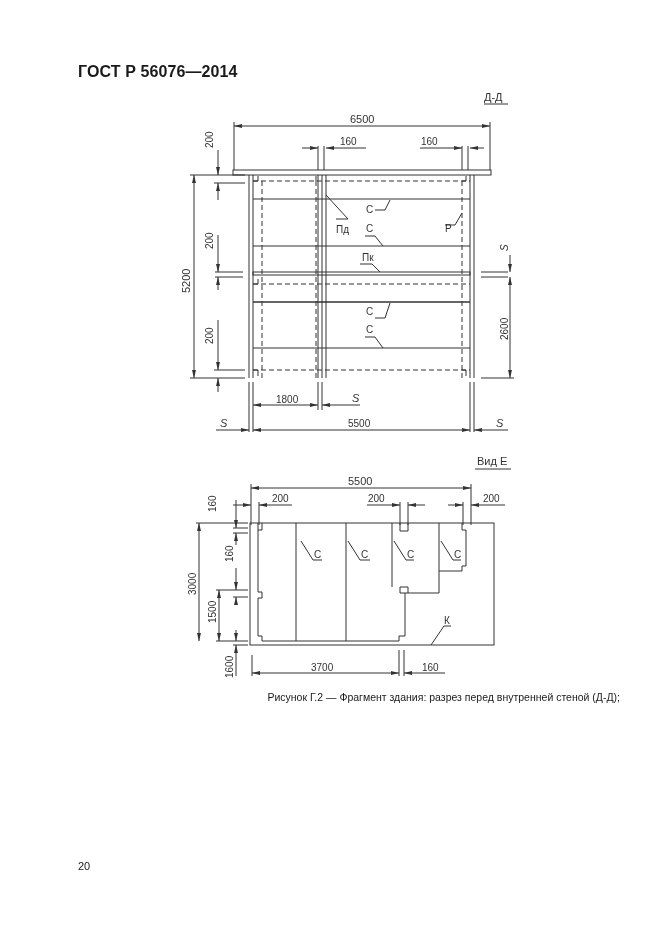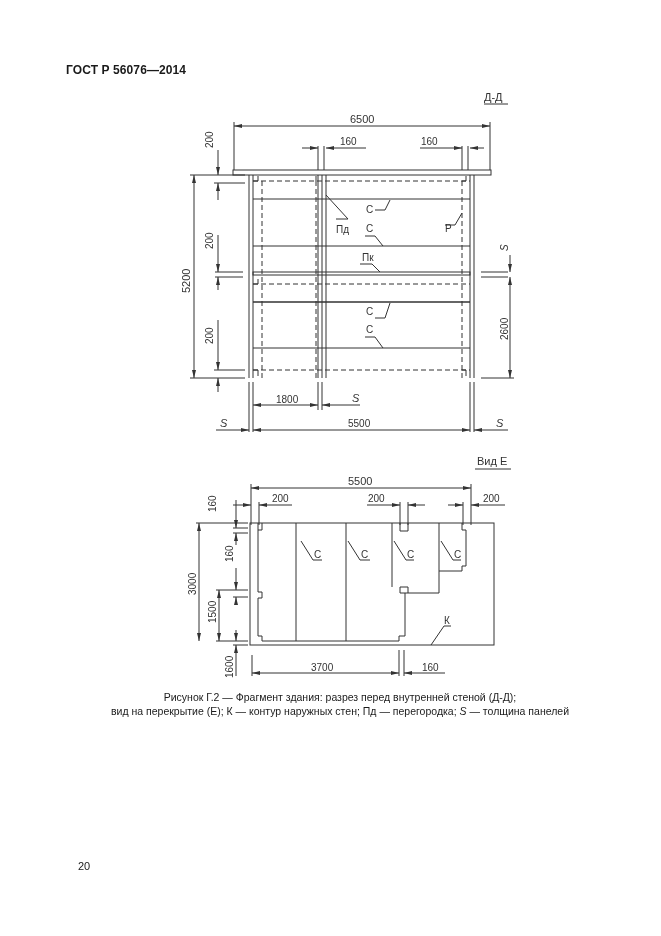--- a/index.html
+++ b/index.html
@@ -1,21 +1,21 @@
 <!DOCTYPE html>
 <html><head>
 <meta charset="utf-8">
 <style>
   html, body { margin: 0; padding: 0; background: #ffffff; }
   body { width: 661px; height: 936px; position: relative; overflow: hidden;
          font-family: "Liberation Sans", sans-serif; color: #1a1a1a; }
-  .header { position: absolute; left: 66px; top: 63px; font-size: 12px; font-weight: bold; letter-spacing: 0.1px; }
+  .header { position: absolute; left: 78px; top: 63px; font-size: 16px; font-weight: bold; letter-spacing: 0.1px; }
   .page-num { position: absolute; left: 78px; top: 860px; font-size: 11px; }
   .drawing { position: absolute; left: 0; top: 0; }
-  .caption { position: absolute; left: 60px; width: 560px; top: 690px; text-align: center; font-size: 10.5px; line-height: 14px; }
+  .caption { position: absolute; left: 60px; width: 560px; top: 690px; text-align: right; font-size: 10.5px; line-height: 14px; }
   .caption i { font-style: italic; }
   svg text { font-family: "Liberation Sans", sans-serif; fill: #333; }
 </style>
 </head>
 <body>
 
 <div class="header">ГОСТ Р 56076—2014</div>
 
 <svg class="drawing" width="661" height="936" viewBox="0 0 661 936">
   <defs>
@@ -207,16 +207,15 @@
   <text x="422" y="671" font-size="10">160</text>
   <text x="314" y="558" font-size="10">С</text>
   <text x="361" y="558" font-size="10">С</text>
   <text x="407" y="558" font-size="10">С</text>
   <text x="454" y="558" font-size="10">С</text>
   <text x="444" y="624" font-size="10">К</text>
 </svg>
 
 <div class="caption">
   <div>Рисунок Г.2 — Фрагмент здания: разрез перед внутренней стеной (Д-Д);</div>
-  <div><span>вид на перекрытие (Е); К — контур наружных стен; Пд — перегородка; </span><i>S</i><span> — толщина панелей</span></div>
 </div>
 
 <div class="page-num">20</div>
 
 </body></html>

